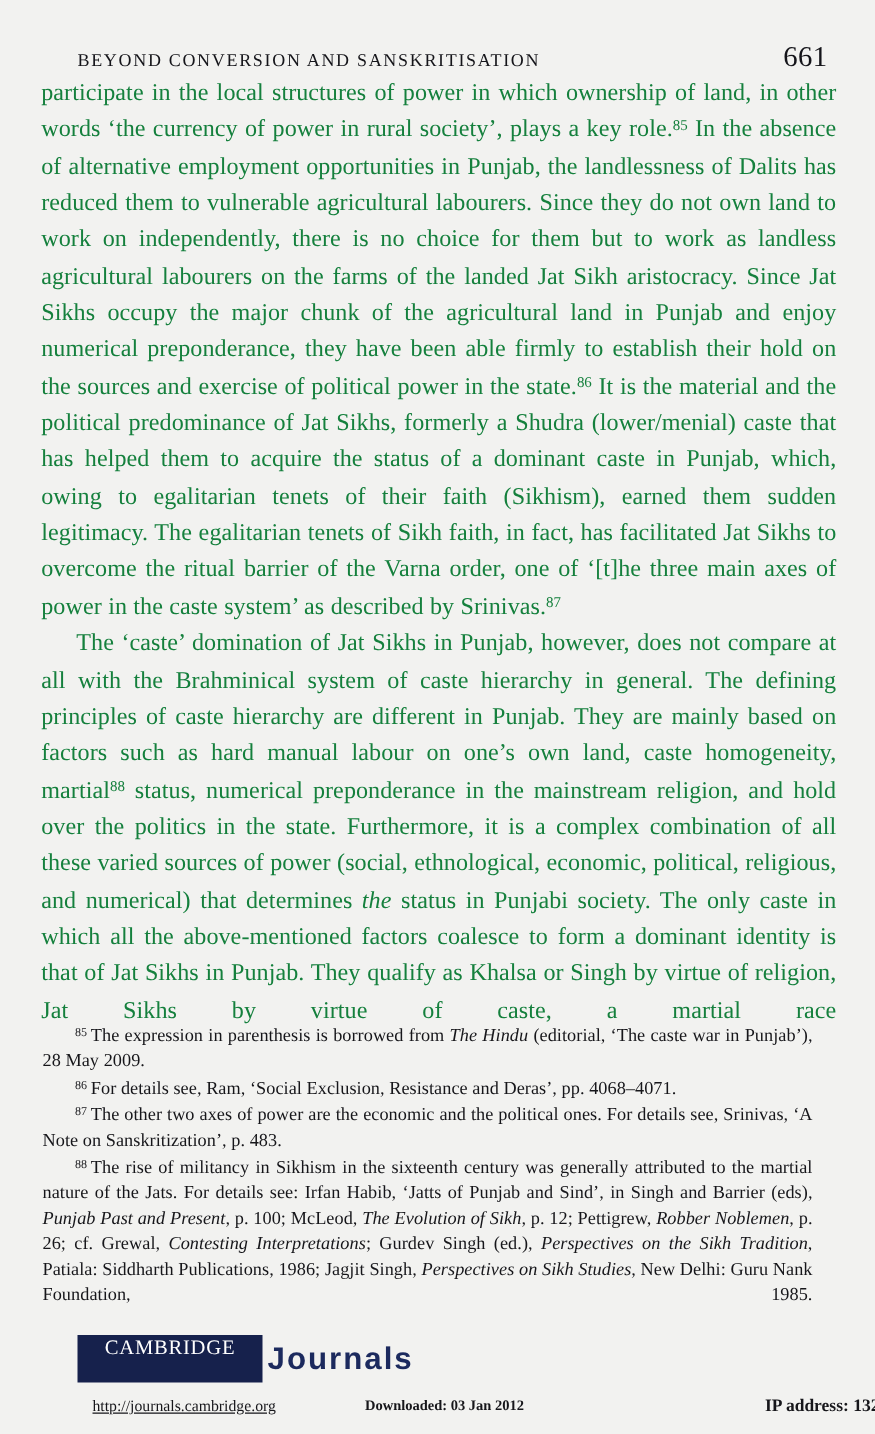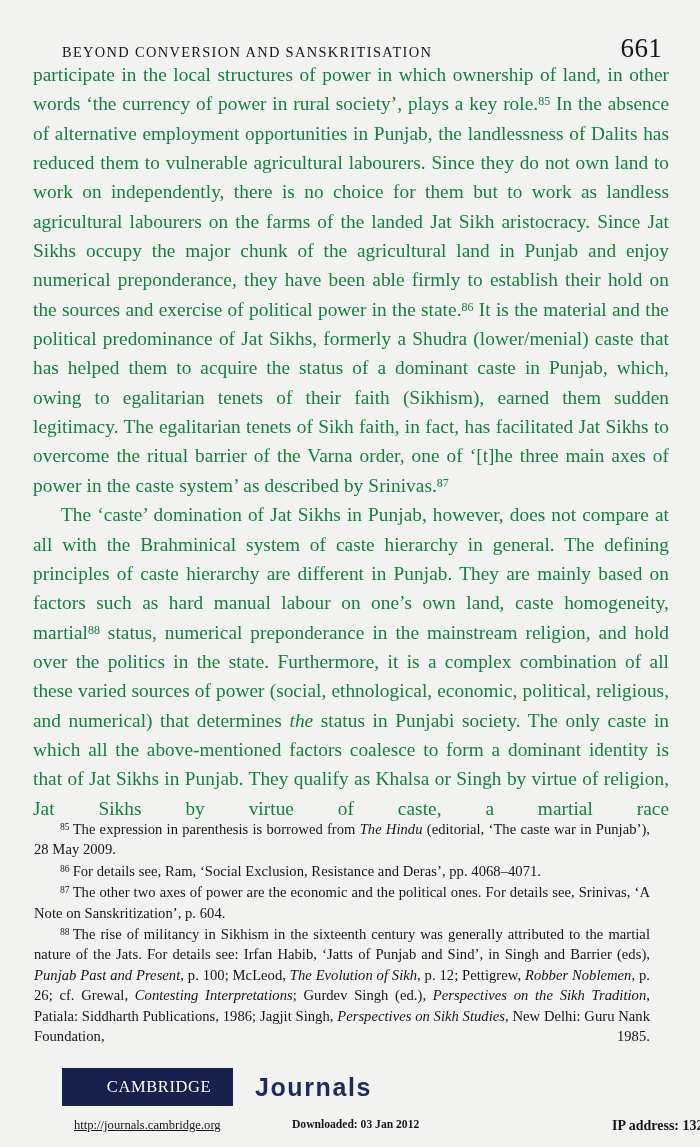--- a/index.html
+++ b/index.html
@@ -36,21 +36,21 @@
   .running-title {
     font-size: 14.4px;
     letter-spacing: 1.35px;
     font-variant: small-caps;
     text-transform: uppercase;
     font-weight: 400;
     white-space: nowrap;
     color: #15151a;
   }
   .folio {
-    font-size: 27px;
+    font-size: 23px;
     font-weight: 400;
     letter-spacing: 0.3px;
     color: #15151a;
   }
 
   
   .body-block {
     position: absolute;
     top: 60px;
     left: 33px;
@@ -117,34 +117,33 @@
     top: 1068px;
     left: 62px;
     display: flex;
     align-items: center;
   }
   .cup-box {
     background: #16214c;
     width: 148px;
     height: 38px;
     display: flex;
-    align-items: center;
+    align-items: flex-start;
     justify-content: center;
-    padding-left: 23px;
   }
   .cup-word {
     color: #ffffff;
     font-size: 16.5px;
     font-variant: small-caps;
     text-transform: uppercase;
     letter-spacing: 0.6px;
     font-family: "Liberation Serif", "DejaVu Serif", serif;
   }
   .journals-word {
-    margin-left: 22px;
+    margin-left: 4px;
     color: #1c2a5e;
     font-family: "Liberation Sans", "DejaVu Sans", sans-serif;
     font-size: 25px;
     font-weight: 700;
     letter-spacing: 1.6px;
   }
 
   
   .bottom-bar {
     position: absolute;
@@ -193,21 +192,21 @@
   </div>
 
   <div class="body-block">
       <p class="para"><span>participate in the local structures of power in which ownership of land, in other words ‘the currency of power in rural society’, plays a key role.</span><sup>85</sup><span> In the absence of alternative employment opportunities in Punjab, the landlessness of Dalits has reduced them to vulnerable agricultural labourers. Since they do not own land to work on independently, there is no choice for them but to work as landless agricultural labourers on the farms of the landed Jat Sikh aristocracy. Since Jat Sikhs occupy the major chunk of the agricultural land in Punjab and enjoy numerical preponderance, they have been able firmly to establish their hold on the sources and exercise of political power in the state.</span><sup>86</sup><span> It is the material and the political predominance of Jat Sikhs, formerly a Shudra (lower/menial) caste that has helped them to acquire the status of a dominant caste in Punjab, which, owing to egalitarian tenets of their faith (Sikhism), earned them sudden legitimacy. The egalitarian tenets of Sikh faith, in fact, has facilitated Jat Sikhs to overcome the ritual barrier of the Varna order, one of ‘[t]he three main axes of power in the caste system’ as described by Srinivas.</span><sup>87</sup></p>
       <p class="para indent"><span>The ‘caste’ domination of Jat Sikhs in Punjab, however, does not compare at all with the Brahminical system of caste hierarchy in general. The defining principles of caste hierarchy are different in Punjab. They are mainly based on factors such as hard manual labour on one’s own land, caste homogeneity, martial</span><sup>88</sup><span> status, numerical preponderance in the mainstream religion, and hold over the politics in the state. Furthermore, it is a complex combination of all these varied sources of power (social, ethnological, economic, political, religious, and numerical) that determines </span><i>the</i><span> status in Punjabi society. The only caste in which all the above-mentioned factors coalesce to form a dominant identity is that of Jat Sikhs in Punjab. They qualify as Khalsa or Singh by virtue of religion, Jat Sikhs by virtue of caste, a martial race</span></p>
     </div>
 
   <div class="footnotes">
       <p class="fn"><sup>85</sup><span>The expression in parenthesis is borrowed from </span><i>The Hindu</i><span> (editorial, ‘The caste war in Punjab’), 28 May 2009.</span></p>
       <p class="fn"><sup>86</sup><span>For details see, Ram, ‘Social Exclusion, Resistance and Deras’, pp. 4068–4071.</span></p>
-      <p class="fn"><sup>87</sup><span>The other two axes of power are the economic and the political ones. For details see, Srinivas, ‘A Note on Sanskritization’, p. 604.</span></p>
+      <p class="fn"><sup>87</sup><span>The other two axes of power are the economic and the political ones. For details see, Srinivas, ‘A Note on Sanskritization’, p. 483.</span></p>
       <p class="fn"><sup>88</sup><span>The rise of militancy in Sikhism in the sixteenth century was generally attributed to the martial nature of the Jats. For details see: Irfan Habib, ‘Jatts of Punjab and Sind’, in Singh and Barrier (eds), </span><i>Punjab Past and Present</i><span>, p. 100; McLeod, </span><i>The Evolution of Sikh</i><span>, p. 12; Pettigrew, </span><i>Robber Noblemen</i><span>, p. 26; cf. Grewal, </span><i>Contesting Interpretations</i><span>; Gurdev Singh (ed.), </span><i>Perspectives on the Sikh Tradition</i><span>, Patiala: Siddharth Publications, 1986; Jagjit Singh, </span><i>Perspectives on Sikh Studies</i><span>, New Delhi: Guru Nank Foundation, 1985.</span></p>
     </div>
 
   <div class="logo-row">
     <div class="cup-box">
       <span class="cup-word">Cambridge</span>
     </div>
     <span class="journals-word">Journals</span>
   </div>
 

